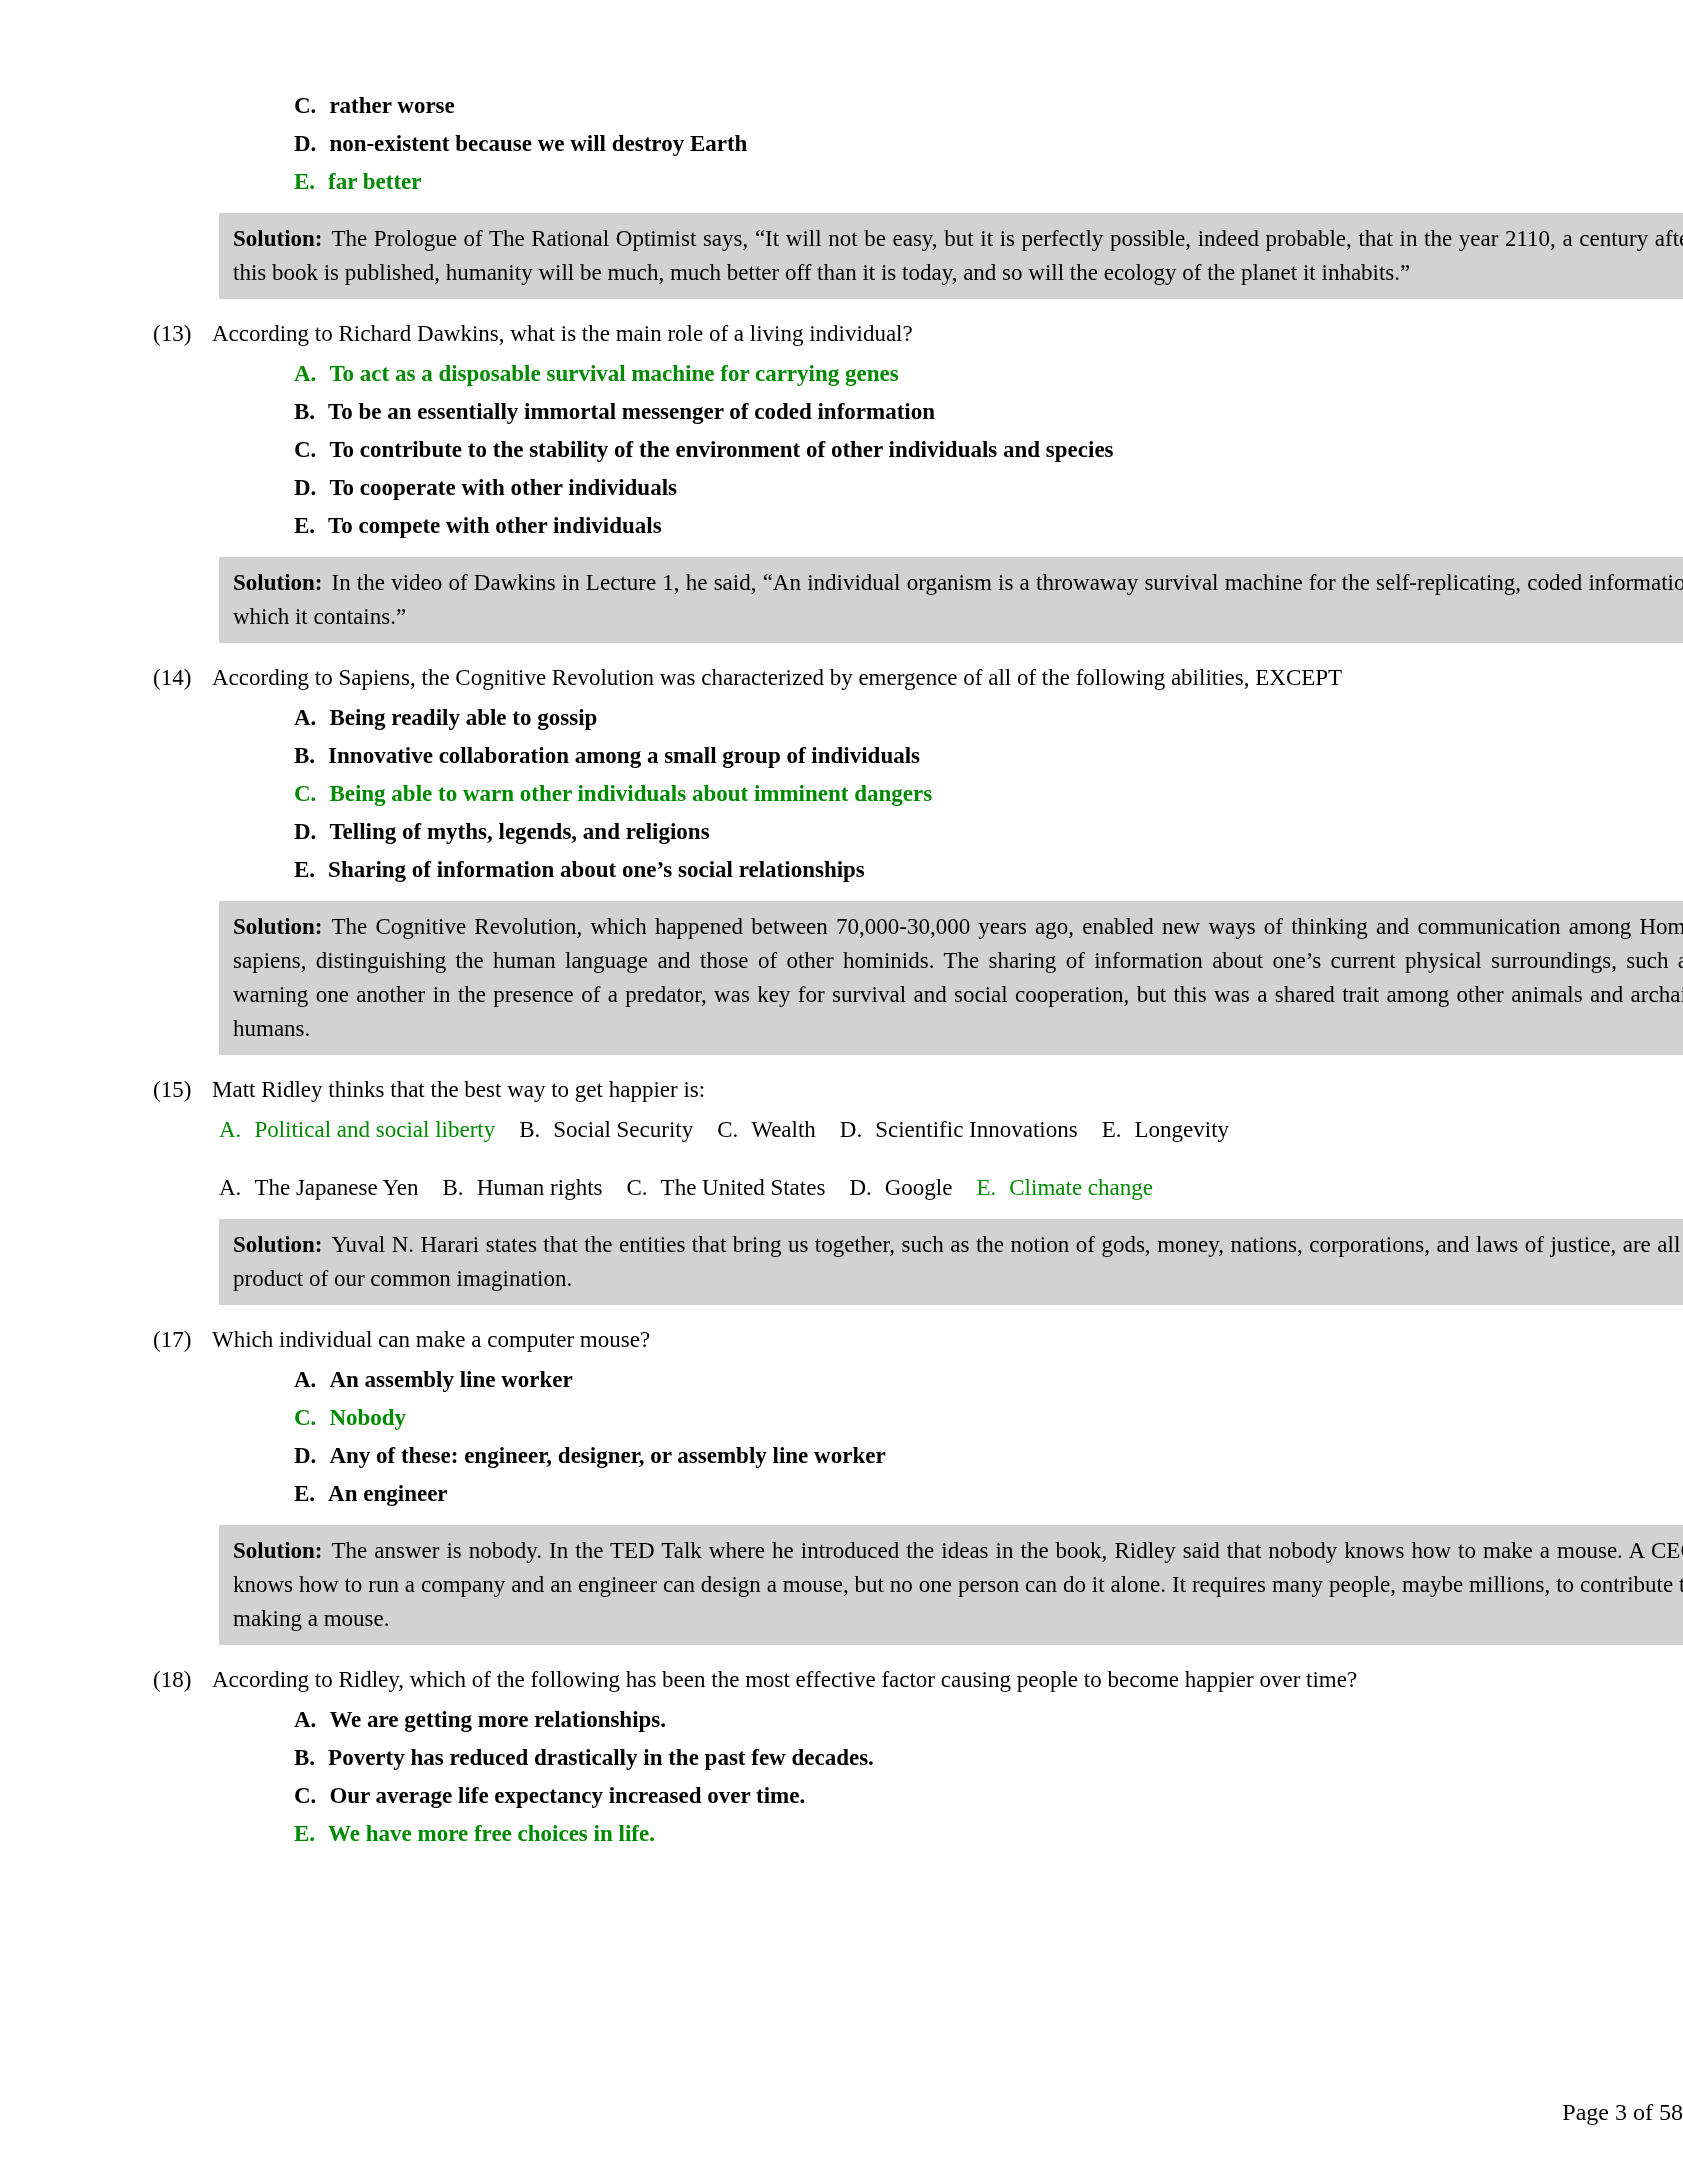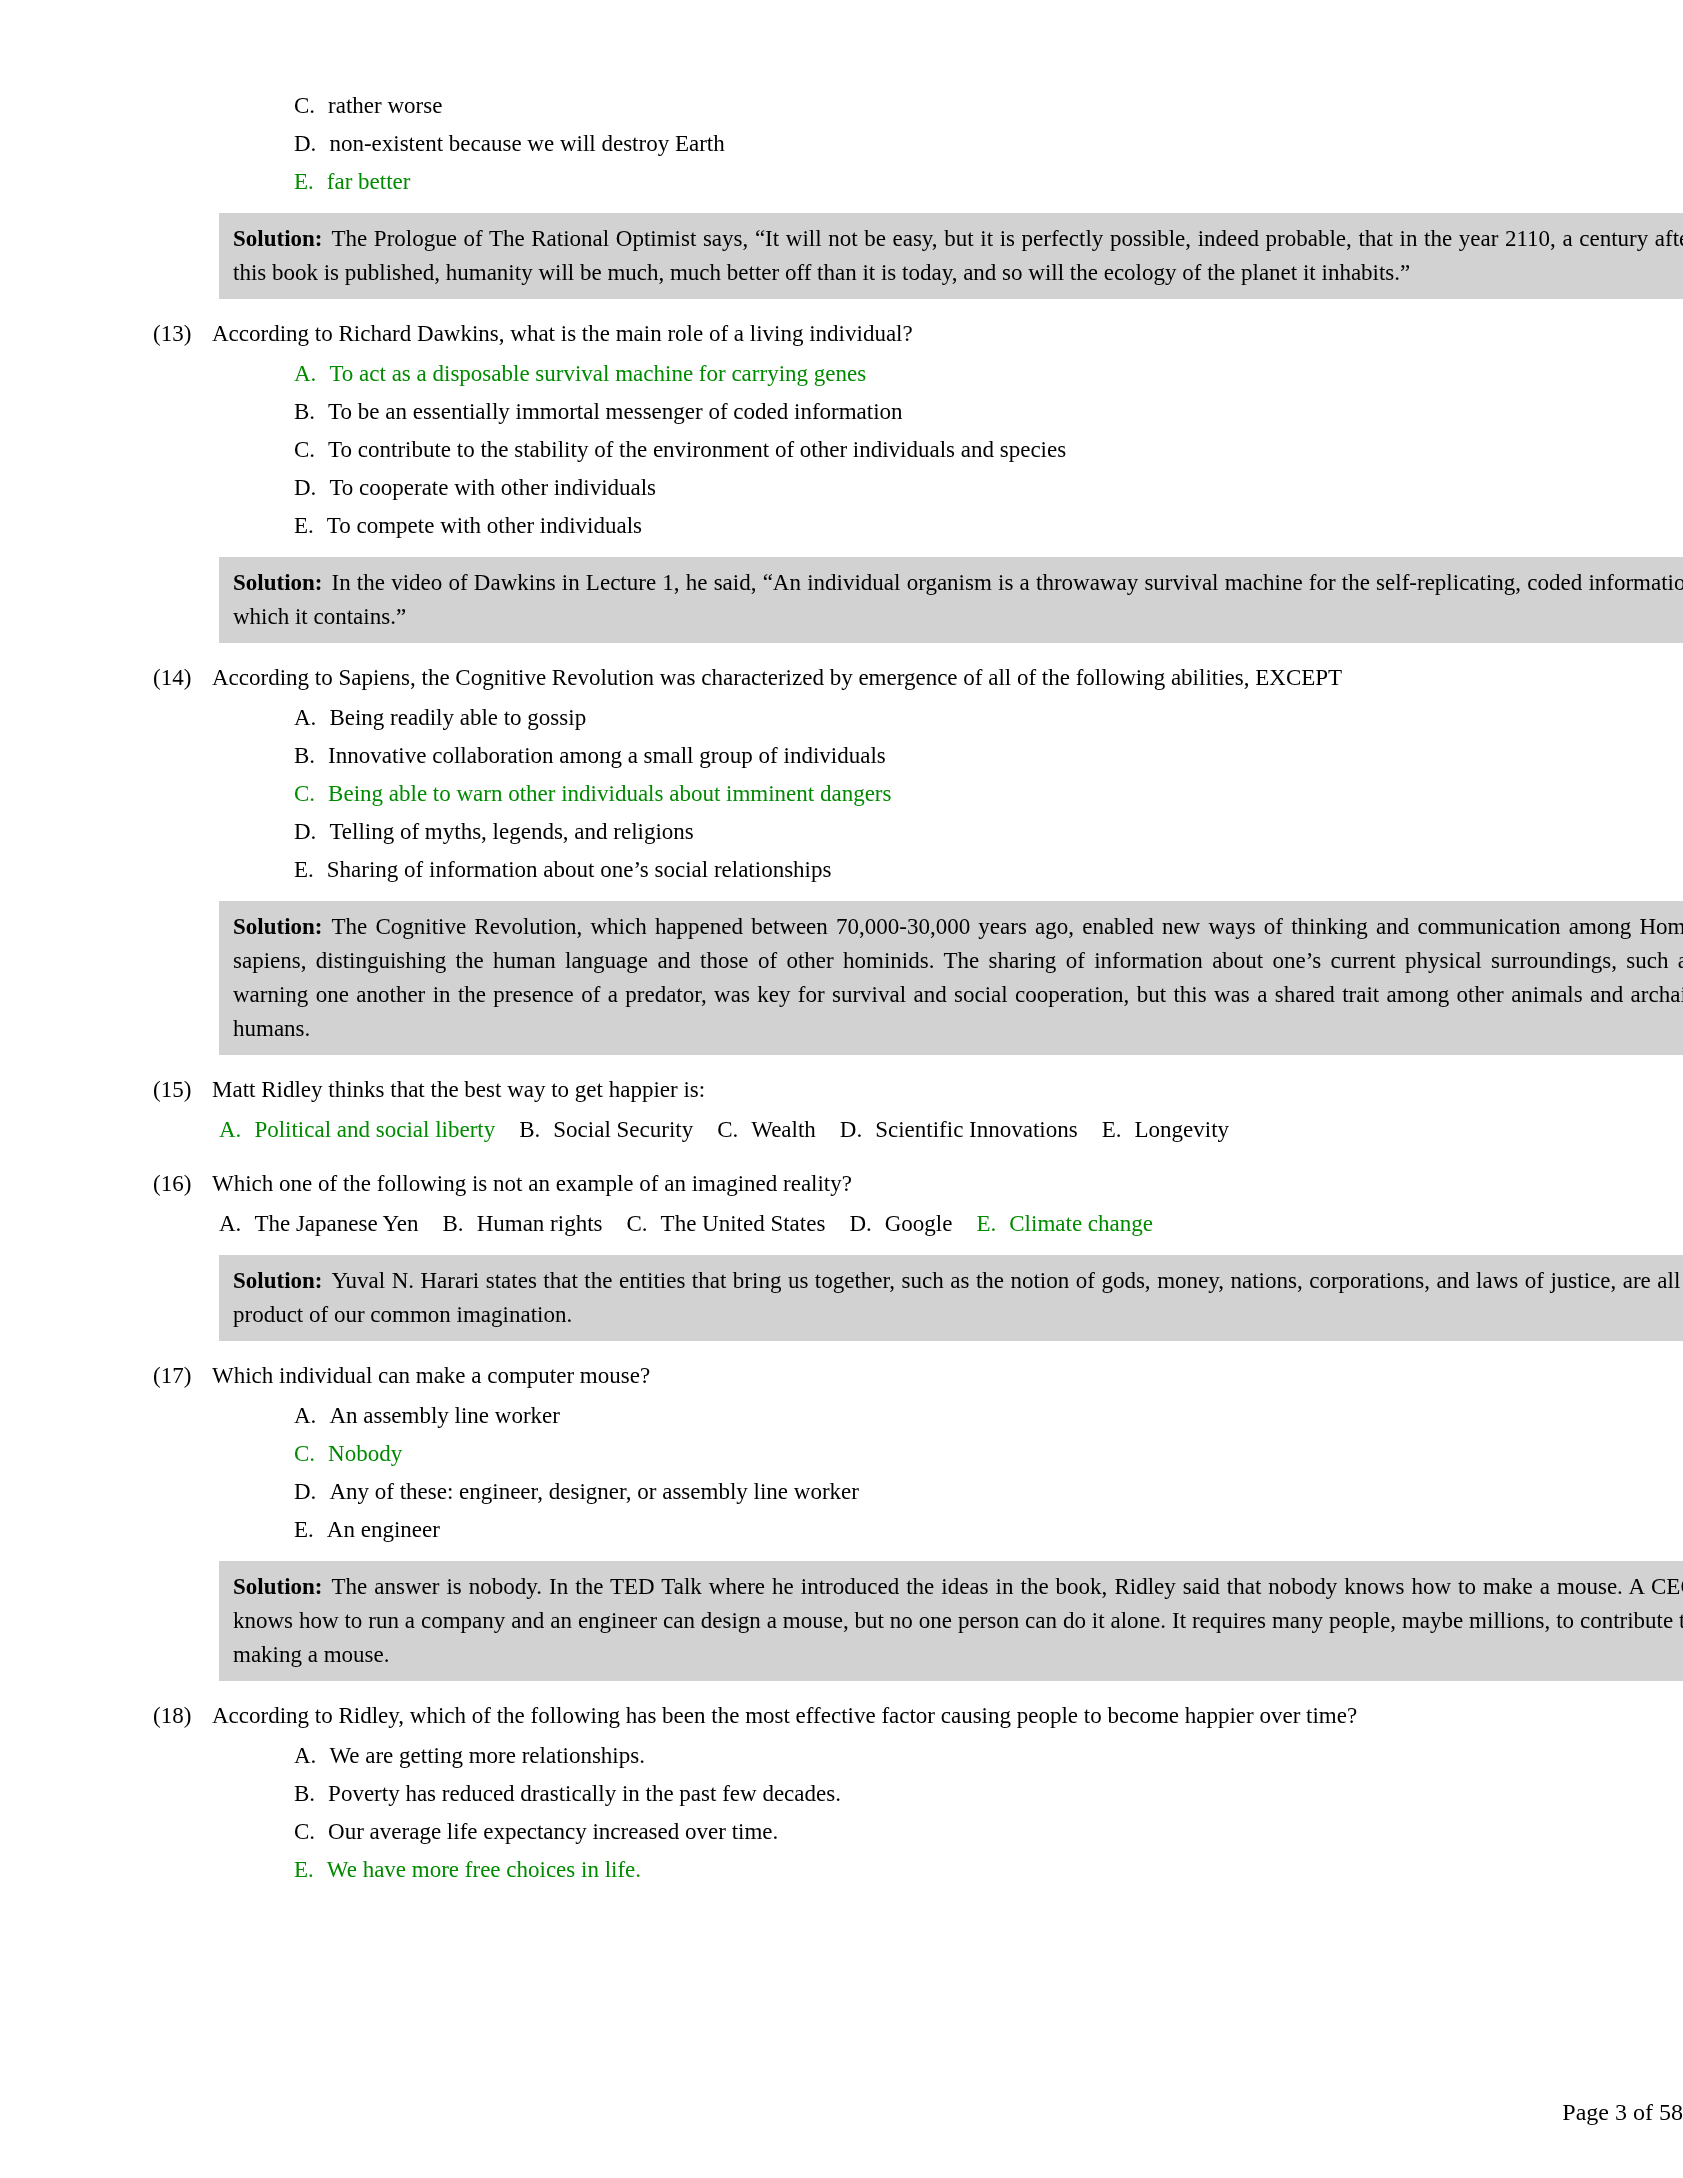--- a/index.html
+++ b/index.html
@@ -32,20 +32,21 @@
   .q-number{
     flex:0 0 59px;
     white-space:nowrap;
   }
   .q-text{flex:1;}
   .options-block{display:block;}
   .options-block .option-row{
     margin-left:141px;
     line-height:38px;
     white-space:nowrap;
+    font-weight:bold;
   }
   .options-inline{
     display:flex;
     flex-wrap:nowrap;
     gap:24px;
     margin-left:66px;
     line-height:38px;
   }
   .options-inline .option-row{white-space:nowrap;}
   .opt-letter{margin-right:13px;}
@@ -124,24 +125,20 @@
     </div>
     <div class="options options-inline">
           <span class="option-row correct"><span class="opt-letter">A.</span><span class="opt-text">Political and social liberty</span></span>
           <span class="option-row"><span class="opt-letter">B.</span><span class="opt-text">Social Security</span></span>
           <span class="option-row"><span class="opt-letter">C.</span><span class="opt-text">Wealth</span></span>
           <span class="option-row"><span class="opt-letter">D.</span><span class="opt-text">Scientific Innovations</span></span>
           <span class="option-row"><span class="opt-letter">E.</span><span class="opt-text">Longevity</span></span>
         </div>
   </div>
       <div class="question-block">
-    <div class="question-line">
-      <span class="q-number">(16)</span>
-      <span class="q-text">Which one of the following is not an example of an imagined reality?</span>
-    </div>
     <div class="options options-inline">
           <span class="option-row"><span class="opt-letter">A.</span><span class="opt-text">The Japanese Yen</span></span>
           <span class="option-row"><span class="opt-letter">B.</span><span class="opt-text">Human rights</span></span>
           <span class="option-row"><span class="opt-letter">C.</span><span class="opt-text">The United States</span></span>
           <span class="option-row"><span class="opt-letter">D.</span><span class="opt-text">Google</span></span>
           <span class="option-row correct"><span class="opt-letter">E.</span><span class="opt-text">Climate change</span></span>
         </div>
     <div class="solution-box">
       <span class="sol-label">Solution:</span><span class="sol-text">Yuval N. Harari states that the entities that bring us together, such as the notion of gods, money, nations, corporations, and laws of justice, are all a product of our common imagination.</span>
     </div>

